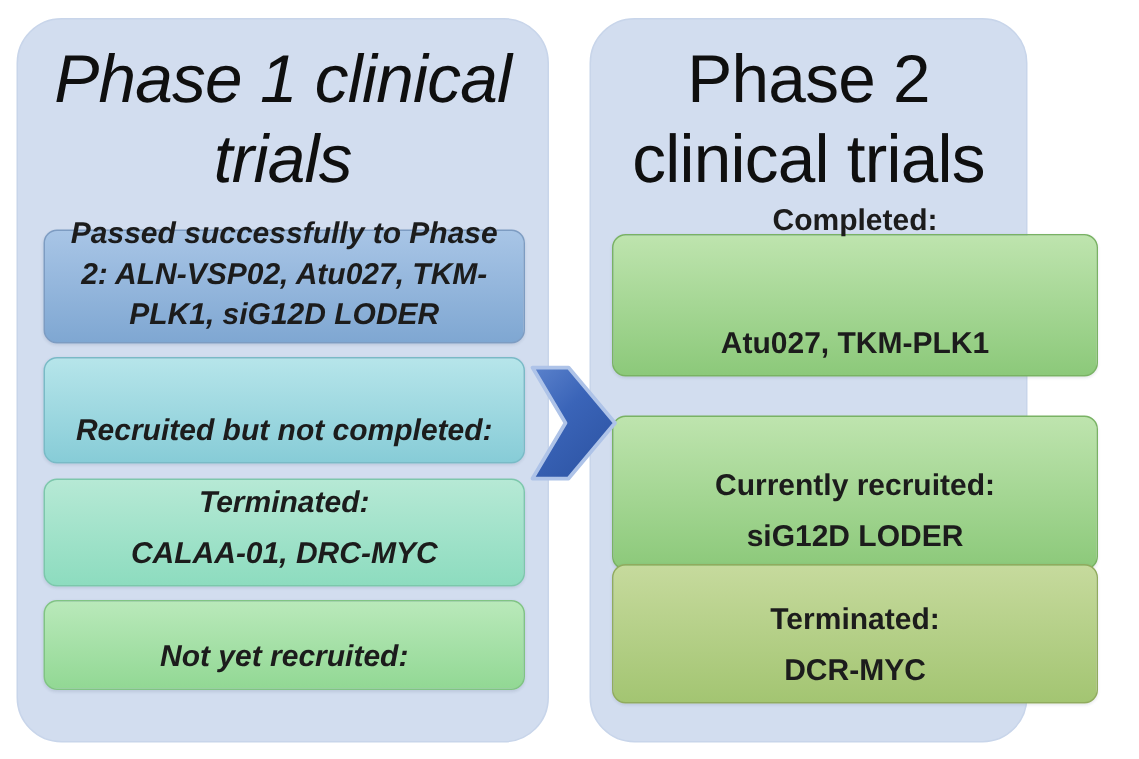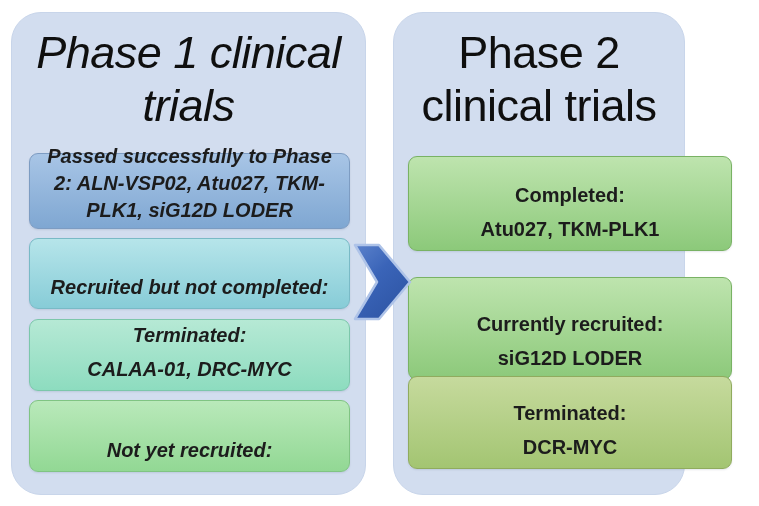--- a/index.html
+++ b/index.html
@@ -50,25 +50,25 @@
     box-shadow: 0 1px 2px rgba(40,60,90,0.12);
   }
   .box .para { margin: 0; line-height: 1.35; font-weight: 700; }
   .box .line { margin: 4px 0; line-height: 1.3; }
 
   
   .lb { left: 17px; width: 321px; }
   .lb1 { top: 140px; height: 76px; }
   .lb2 { top: 225px; height: 71px; }
   .lb3 { top: 306px; height: 72px; }
-  .lb4 { top: 387px; height: 72px; }
+  .lb4 { top: 387px; height: 60px; }
 
   
   .rb { left: 14px; width: 324px; }
-  .rb1 { top: 143px; height: 95px; }
+  .rb1 { top: 143px; height: 95px; gap: 48px; }
   .rb2 { top: 264px; height: 103px; }
   .rb3 { top: 363px; height: 93px; }
 
   
   .c-blue  { background: linear-gradient(#a8c5e6, #7fa7d2); border: 1px solid #7d9cc2; }
   .c-cyan  { background: linear-gradient(#b6e5ea, #87ccd7); border: 1px solid #79bac6; }
   .c-mint  { background: linear-gradient(#b6e9d5, #8ddcbf); border: 1px solid #7cc7ab; }
   .c-green { background: linear-gradient(#b9e9ba, #92d894); border: 1px solid #80c483; }
   .c-green2{ background: linear-gradient(#bee4ae, #8cc97a); border: 1px solid #79b264; }
   .c-olive { background: linear-gradient(#c6da9d, #a3c572); border: 1px solid #90ab5e; }

